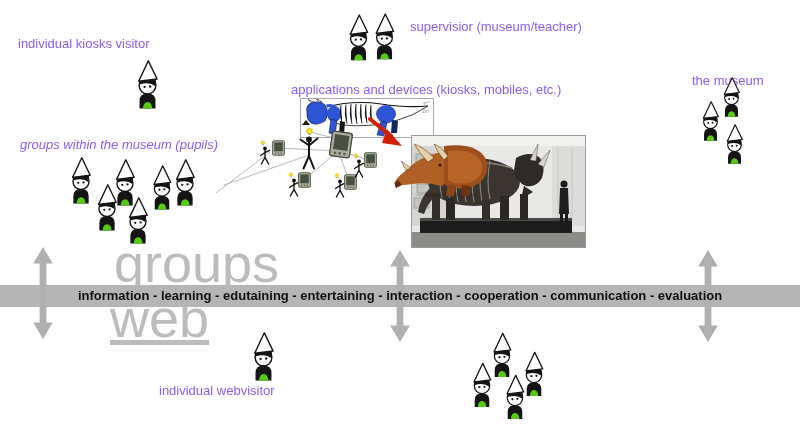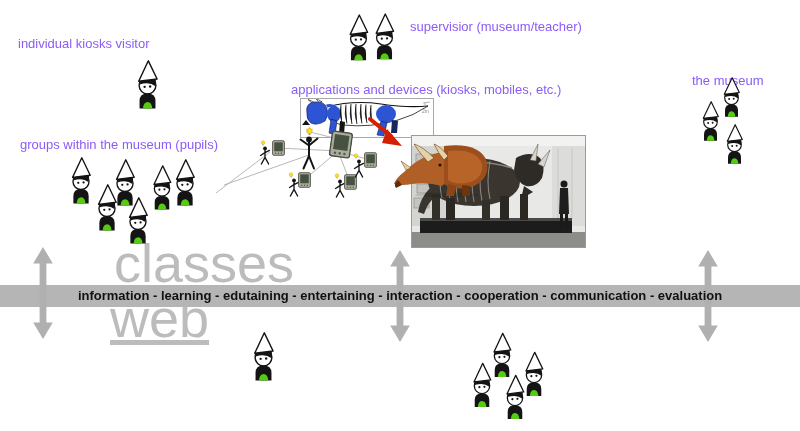--- a/index.html
+++ b/index.html
@@ -60,40 +60,41 @@
       <rect x="4.1" y="7.3" width="1.8" height="1.6" fill="#888"></rect>
     </symbol>
     <symbol id="sym-varrow" viewBox="0 0 24 92">
       <path d="M12,0 L2.2,16.5 L8.6,16.5 L8.6,75.5 L2.2,75.5 L12,92 L21.8,75.5 L15.4,75.5 L15.4,16.5 L21.8,16.5 Z" fill="var(--arrow-gray,#b0b0b0)"></path>
     </symbol>
   </defs>
 </svg>
 
 <div id="stage">
 
-  <div class="watermark" style="left:114px;top:240px;">classes</div>
+  <div class="watermark" style="left:114px;top:240px;">groups</div>
   <div class="watermark" style="left:110px;top:295px;text-decoration:underline;">web</div>
 
   <div class="bar-bg"></div>
   <svg class="varrow" style="left:31px;top:247px;">
       <use href="#sym-varrow" width="24" height="92"></use>
     </svg>
   <svg class="varrow" style="left:388px;top:250px;">
       <use href="#sym-varrow" width="24" height="92"></use>
     </svg>
   <svg class="varrow" style="left:696px;top:250px;">
       <use href="#sym-varrow" width="24" height="92"></use>
     </svg>
   <div class="bar-text">information - learning - edutaining - entertaining - interaction - cooperation - communication - evaluation</div>
 
   <div class="lbl" style="left:18px;top:36px;">individual kiosks visitor</div>
-  <div class="lbl" style="left:20px;top:137px;">groups within the museum (pupils)</div>
+  <div class="lbl" style="left:20px;top:137px;font-style:italic;">groups within the museum (pupils)</div>
   <div class="lbl" style="left:410px;top:19px;">supervisior (museum/teacher)</div>
   <div class="lbl" style="left:246px;top:82px;margin-left:45px;">applications and devices (kiosks, mobiles, etc.)</div>
   <div class="lbl" style="left:692px;top:73px;">the museum</div>
+  <div class="lbl" style="left:159px;top:383px;">individual webvisitor</div>
 
   <svg class="person" style="left:132px;top:60px;" width="31" height="49">
       <use href="#sym-person" width="31" height="49"></use>
     </svg>
 
   <svg class="person" style="left:344px;top:14px;" width="29" height="47">
       <use href="#sym-person" width="29" height="47"></use>
     </svg>
   <svg class="person" style="left:370px;top:13px;" width="29" height="47">
       <use href="#sym-person" width="29" height="47"></use>

